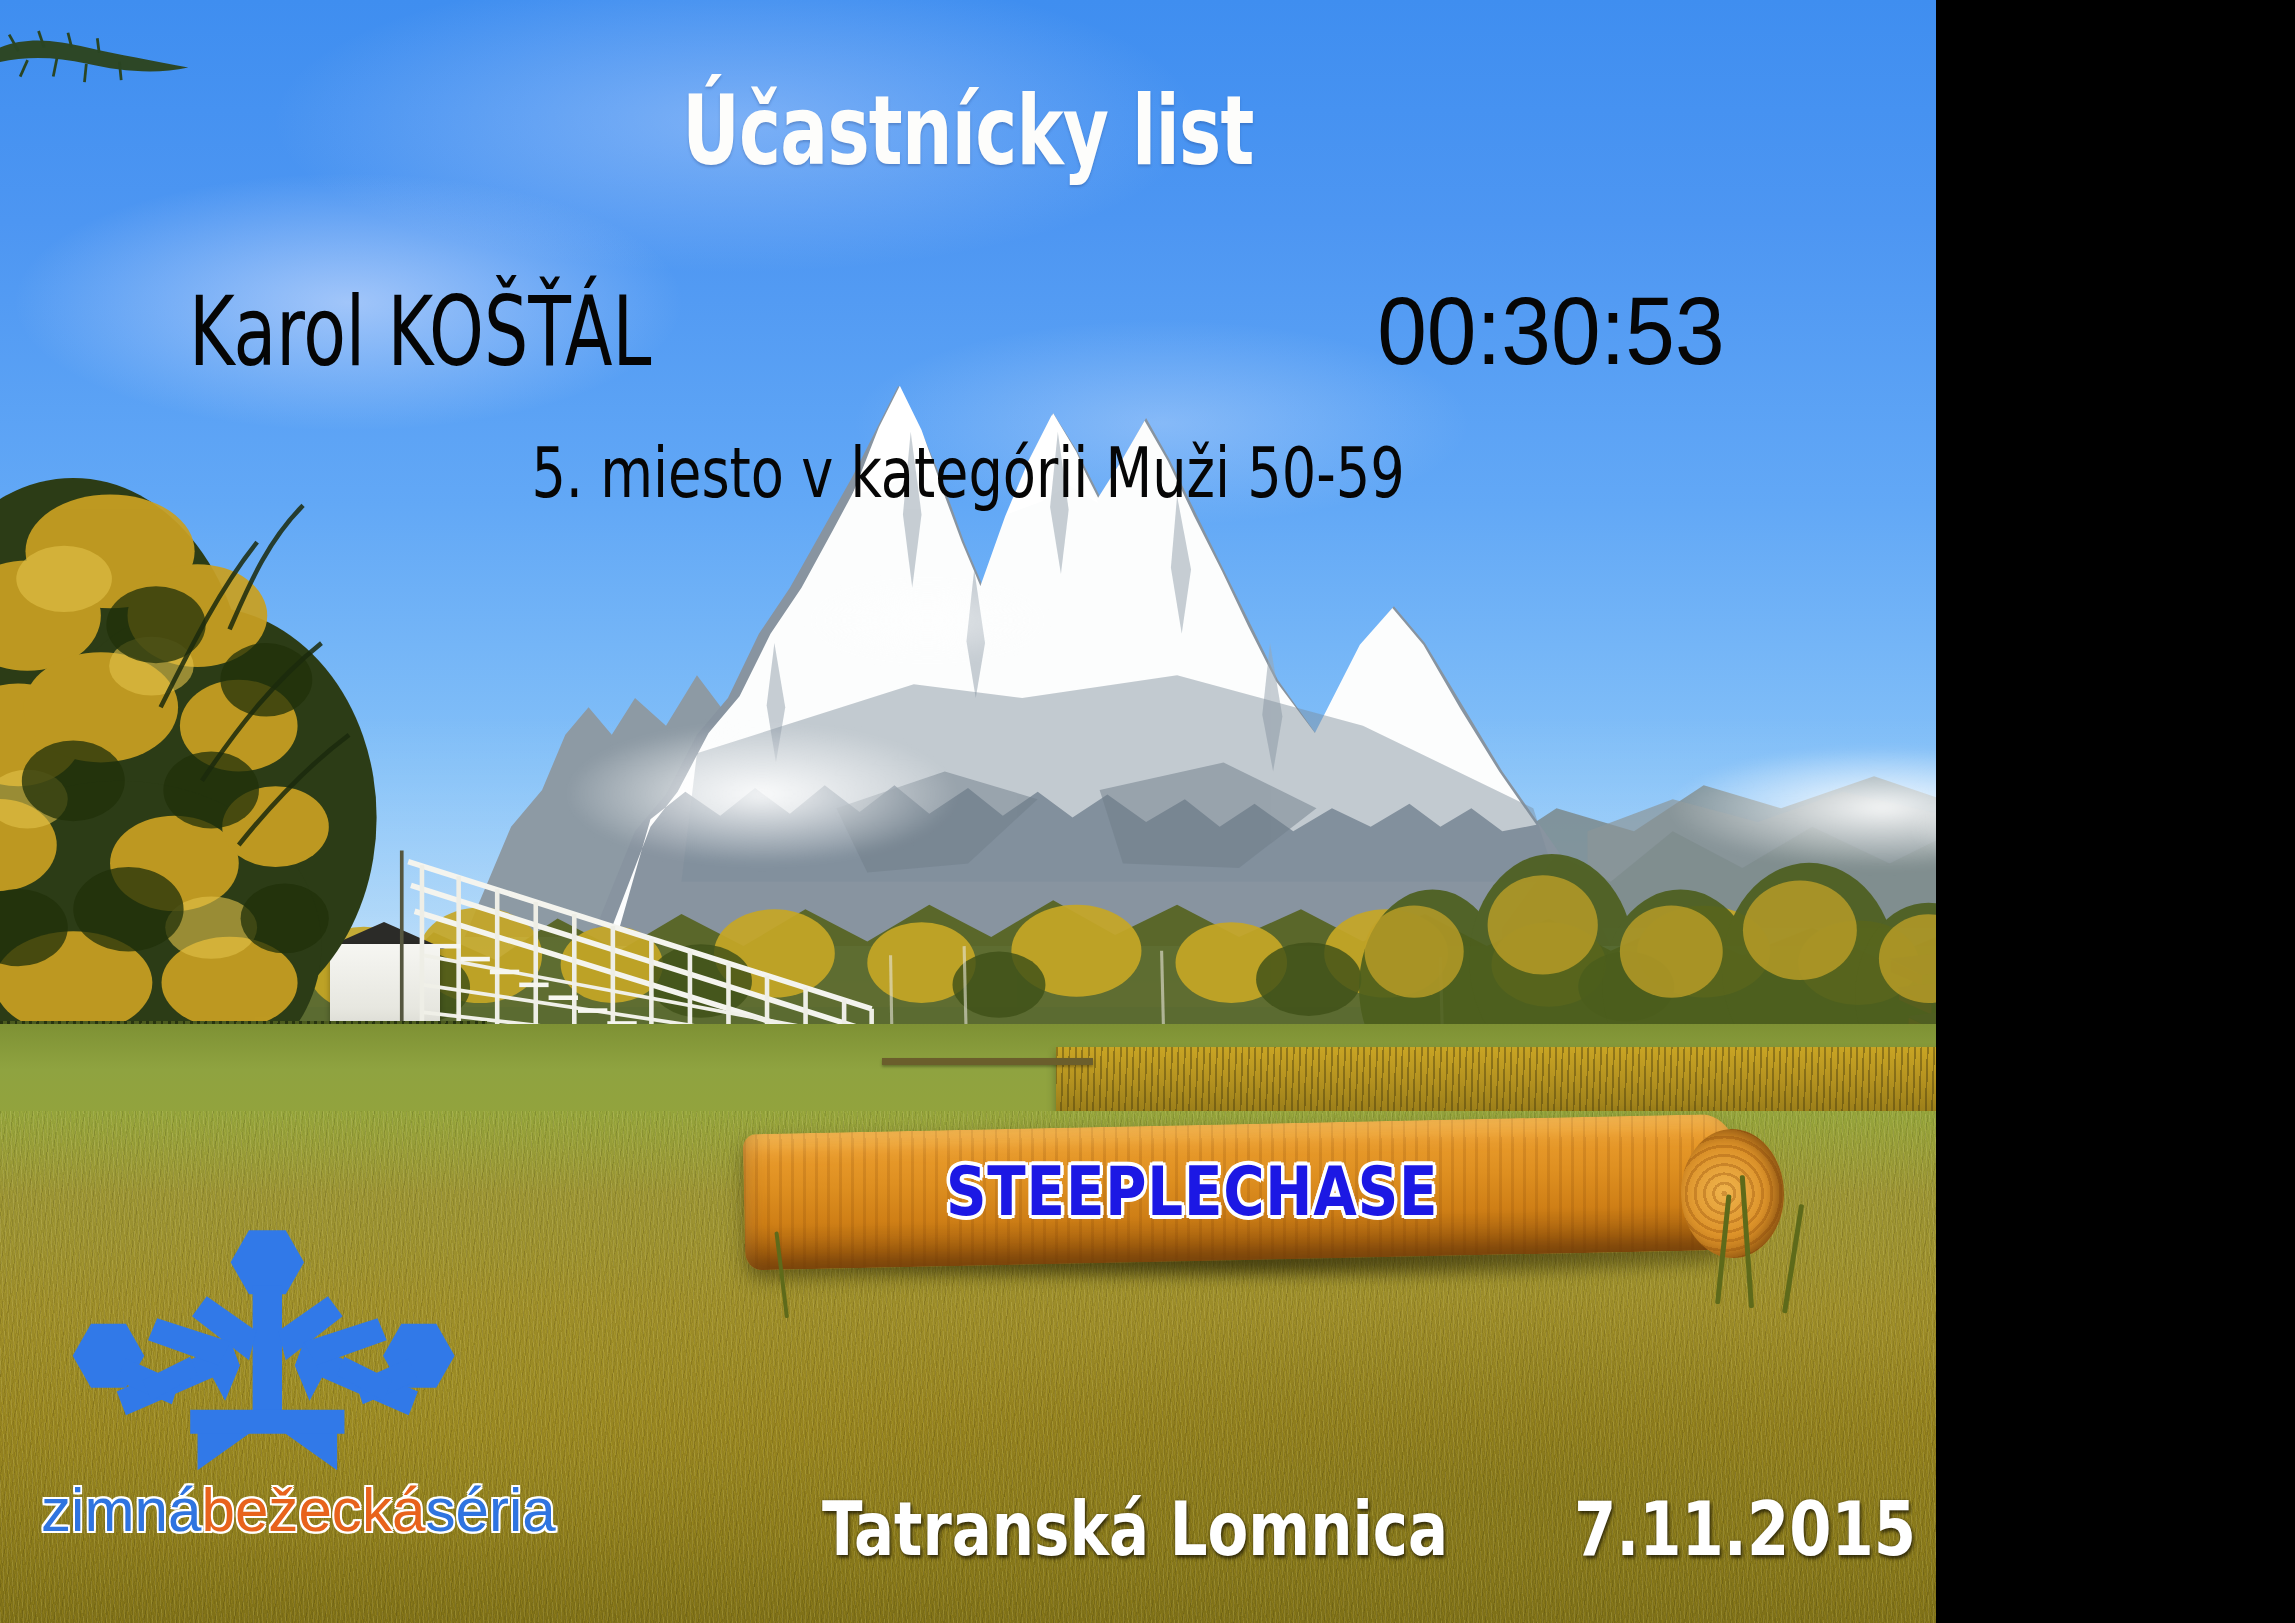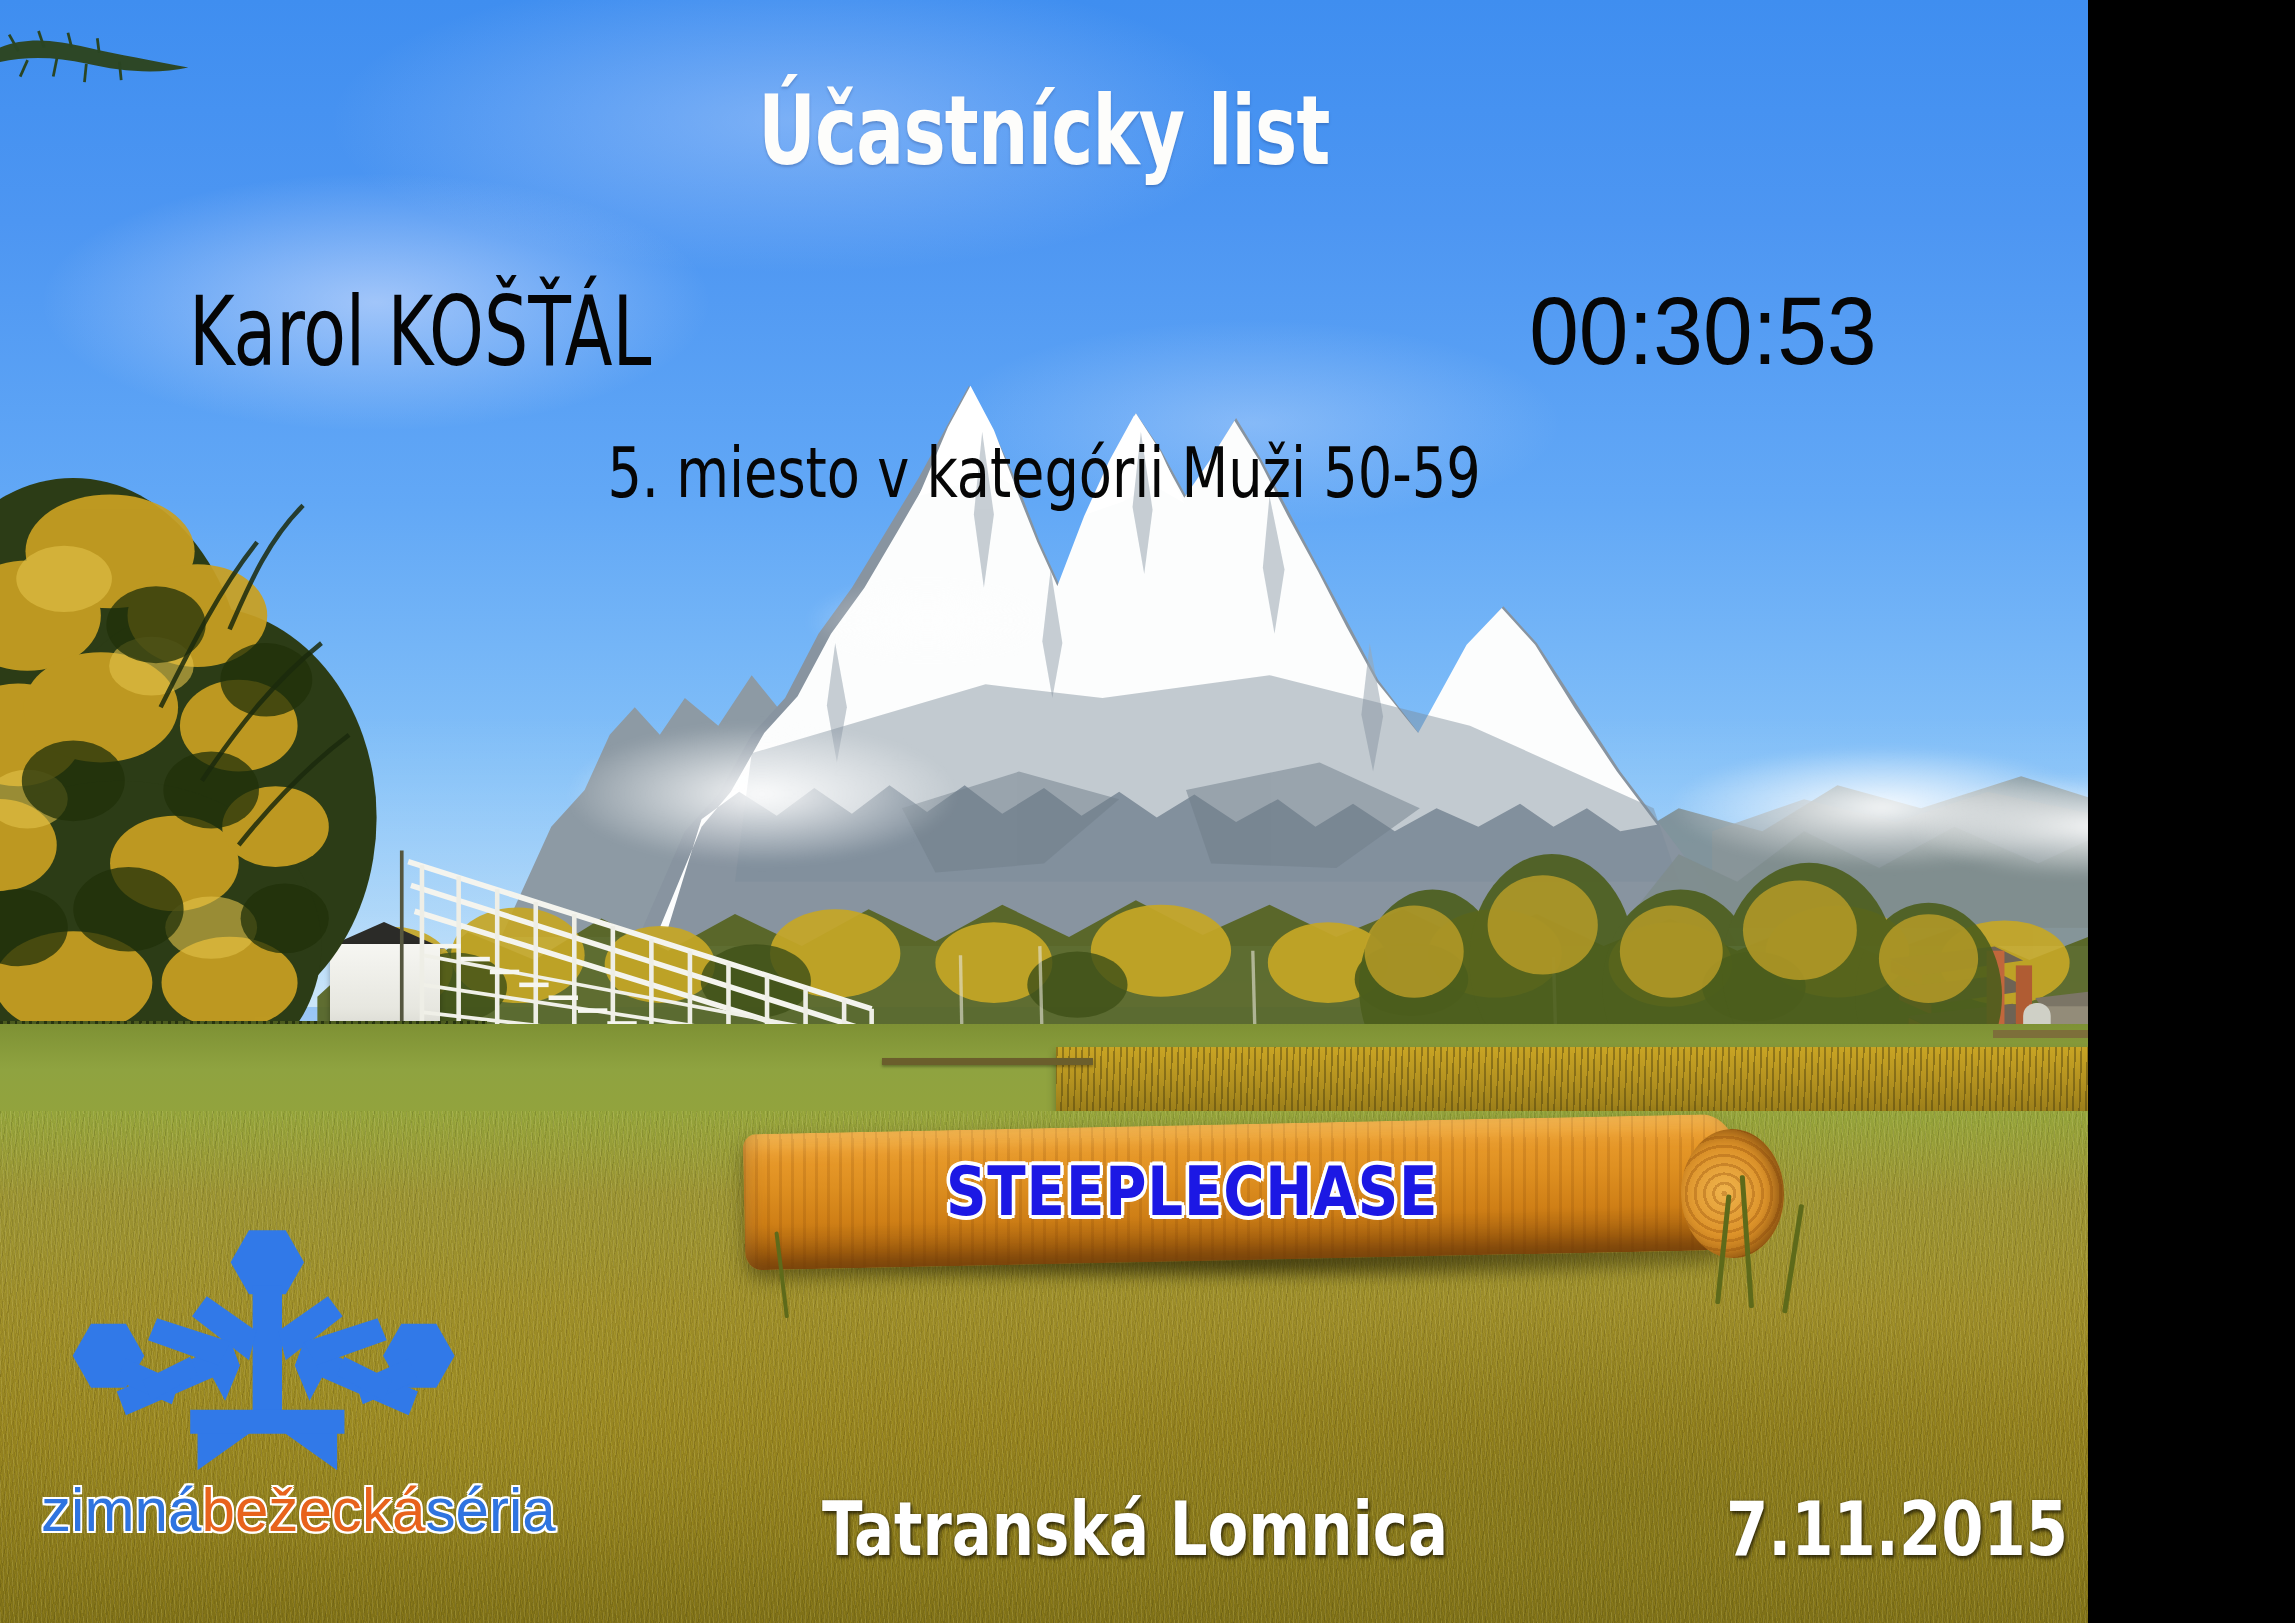--- a/index.html
+++ b/index.html
@@ -1,21 +1,21 @@
 <!DOCTYPE html>
 <html style="font-size:14.7px"><head>
 <meta charset="utf-8">
 <style>
   * { margin:0; padding:0; box-sizing:border-box; }
   html,body{ background:#000; }
   body{ font-family:"Liberation Sans", sans-serif; }
 
   #poster{
     position:relative;
-    width:2088px; height:1624px;
+    width:1936px; height:1624px;
     overflow:hidden;
     background:#55a0f0;
   }
 
   
   .sky{
     position:absolute; left:0; top:0; width:100%; height:62%;
     background:
       radial-gradient(ellipse 478px 184px at 18% 30%, rgba(225,232,255,.55), rgba(225,232,255,0) 70%),
       radial-gradient(ellipse 643px 211px at 38% 12%, rgba(210,225,255,.38), rgba(210,225,255,0) 72%),

